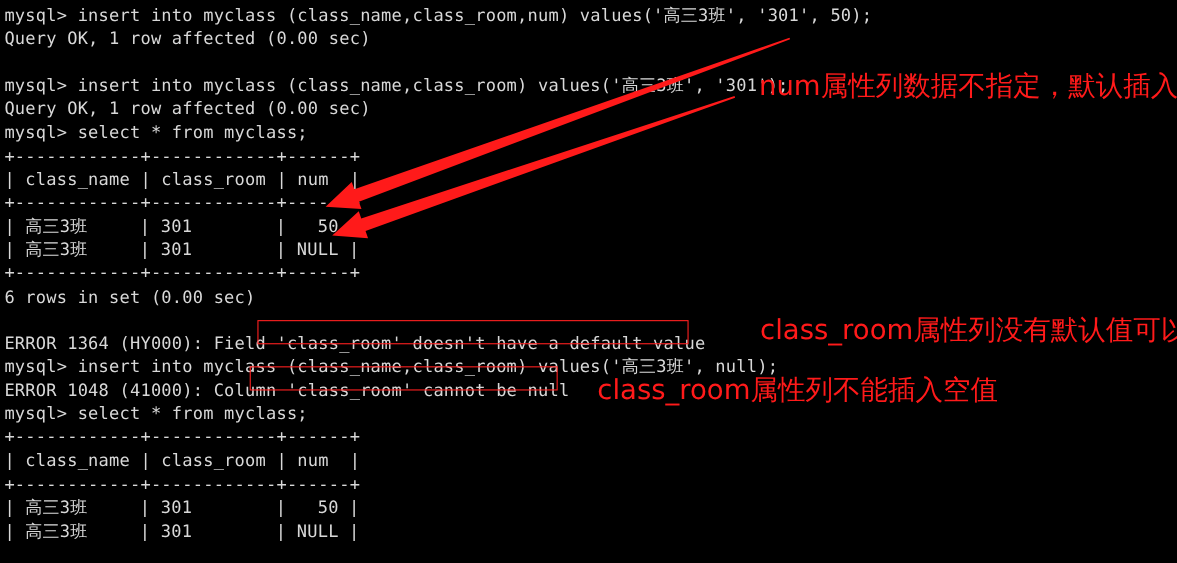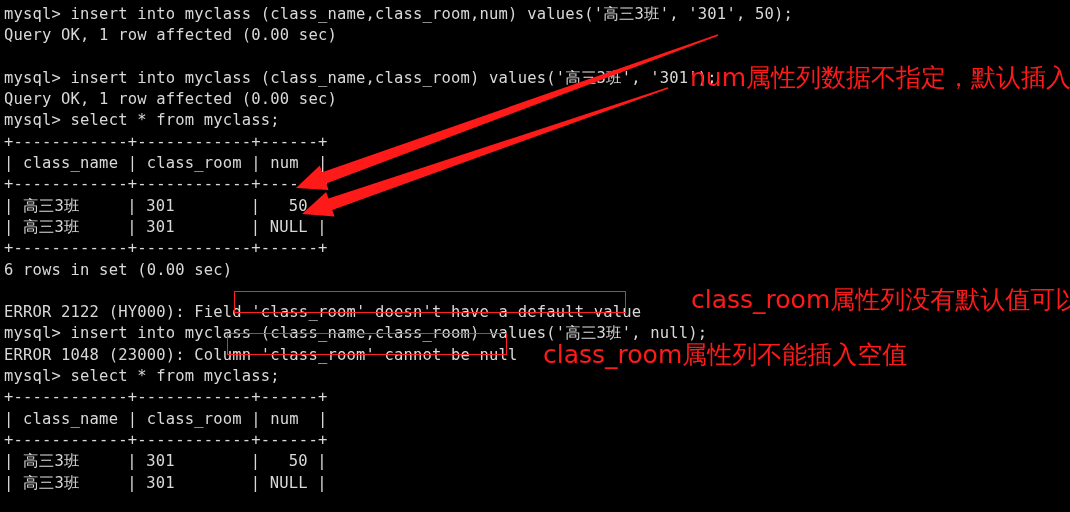--- a/index.html
+++ b/index.html
@@ -85,23 +85,23 @@
     <div class="tline">Query OK, 1 row affected (0.00 sec)</div>
     <div class="tline">mysql&gt; select * from myclass;</div>
     <div class="tline">+------------+------------+------+</div>
     <div class="tline">| class_name | class_room | num  |</div>
     <div class="tline">+------------+------------+------+</div>
     <div class="tline">| 高三3班     | 301        |   50 |</div>
     <div class="tline">| 高三3班     | 301        | NULL |</div>
     <div class="tline">+------------+------------+------+</div>
     <div class="tline">6 rows in set (0.00 sec)</div>
     <div class="tline blank"></div>
-    <div class="tline">ERROR 2122 (HY000): Field 'class_room' doesn't have a default value</div>
+    <div class="tline">ERROR 1364 (HY000): Field 'class_room' doesn't have a default value</div>
     <div class="tline">mysql&gt; insert into myclass (class_name,class_room) values('高三3班', null);</div>
-    <div class="tline">ERROR 1048 (23000): Column 'class_room' cannot be null</div>
+    <div class="tline">ERROR 1048 (41000): Column 'class_room' cannot be null</div>
     <div class="tline">mysql&gt; select * from myclass;</div>
     <div class="tline">+------------+------------+------+</div>
     <div class="tline">| class_name | class_room | num  |</div>
     <div class="tline">+------------+------------+------+</div>
     <div class="tline">| 高三3班     | 301        |   50 |</div>
     <div class="tline">| 高三3班     | 301        | NULL |</div>
 
   </div>
 
   <div class="redbox" id="box-default"></div>

